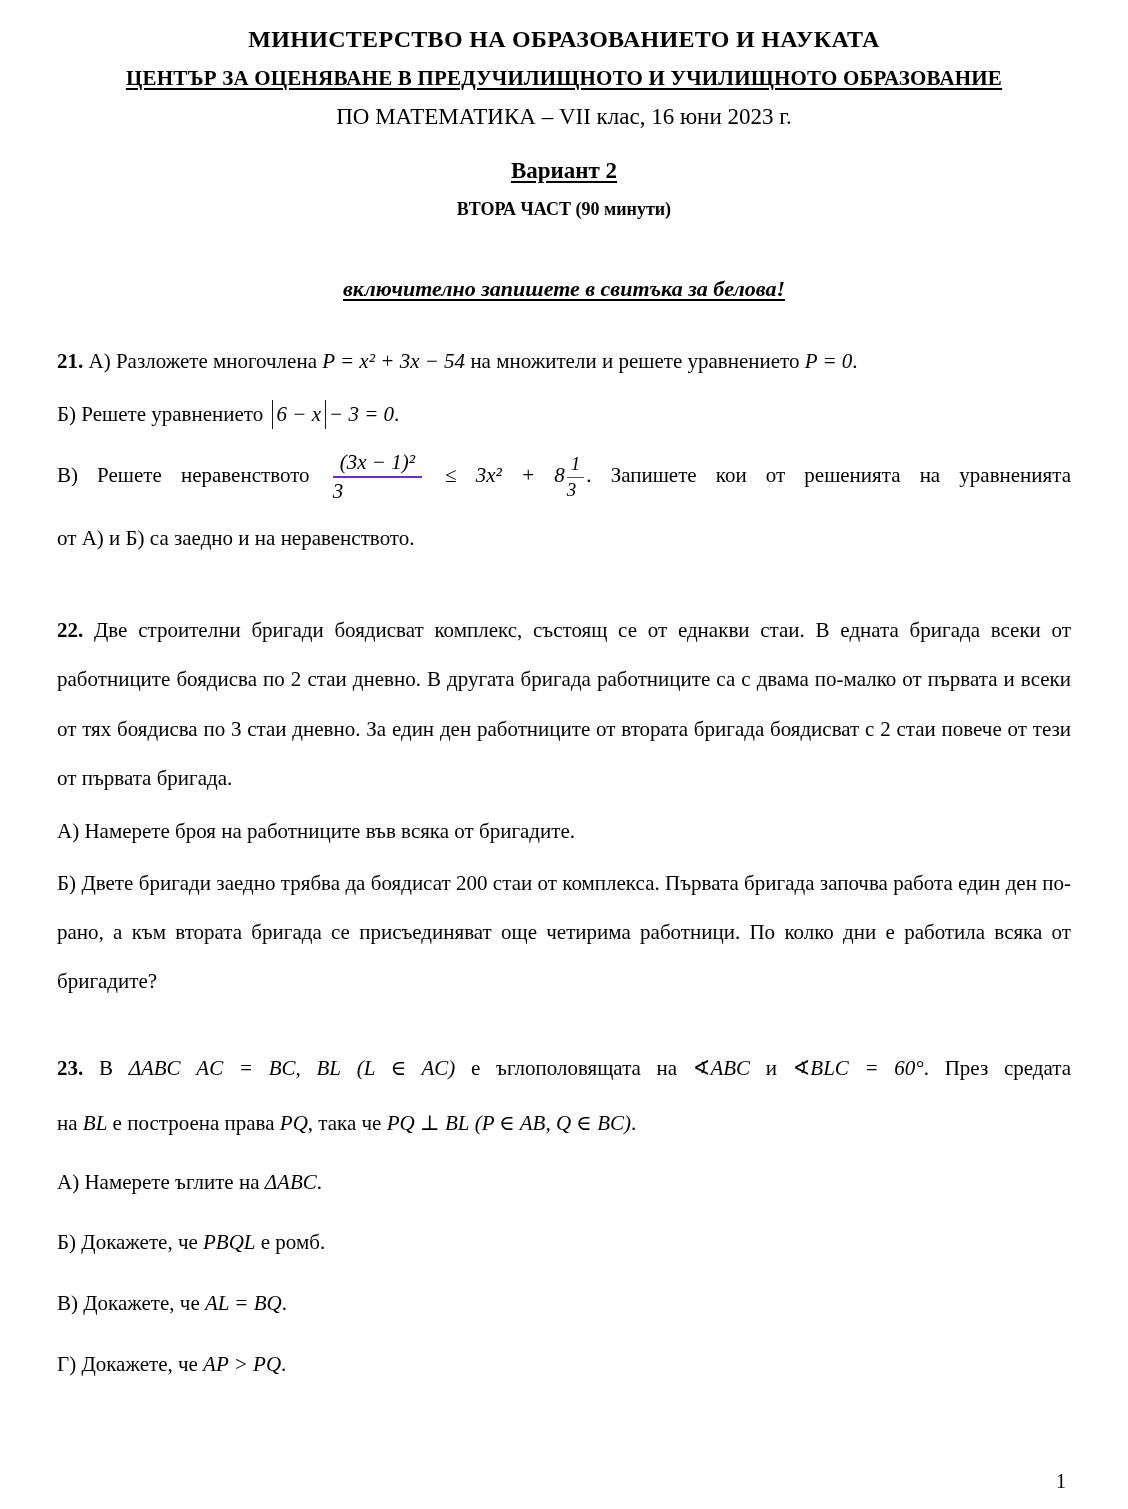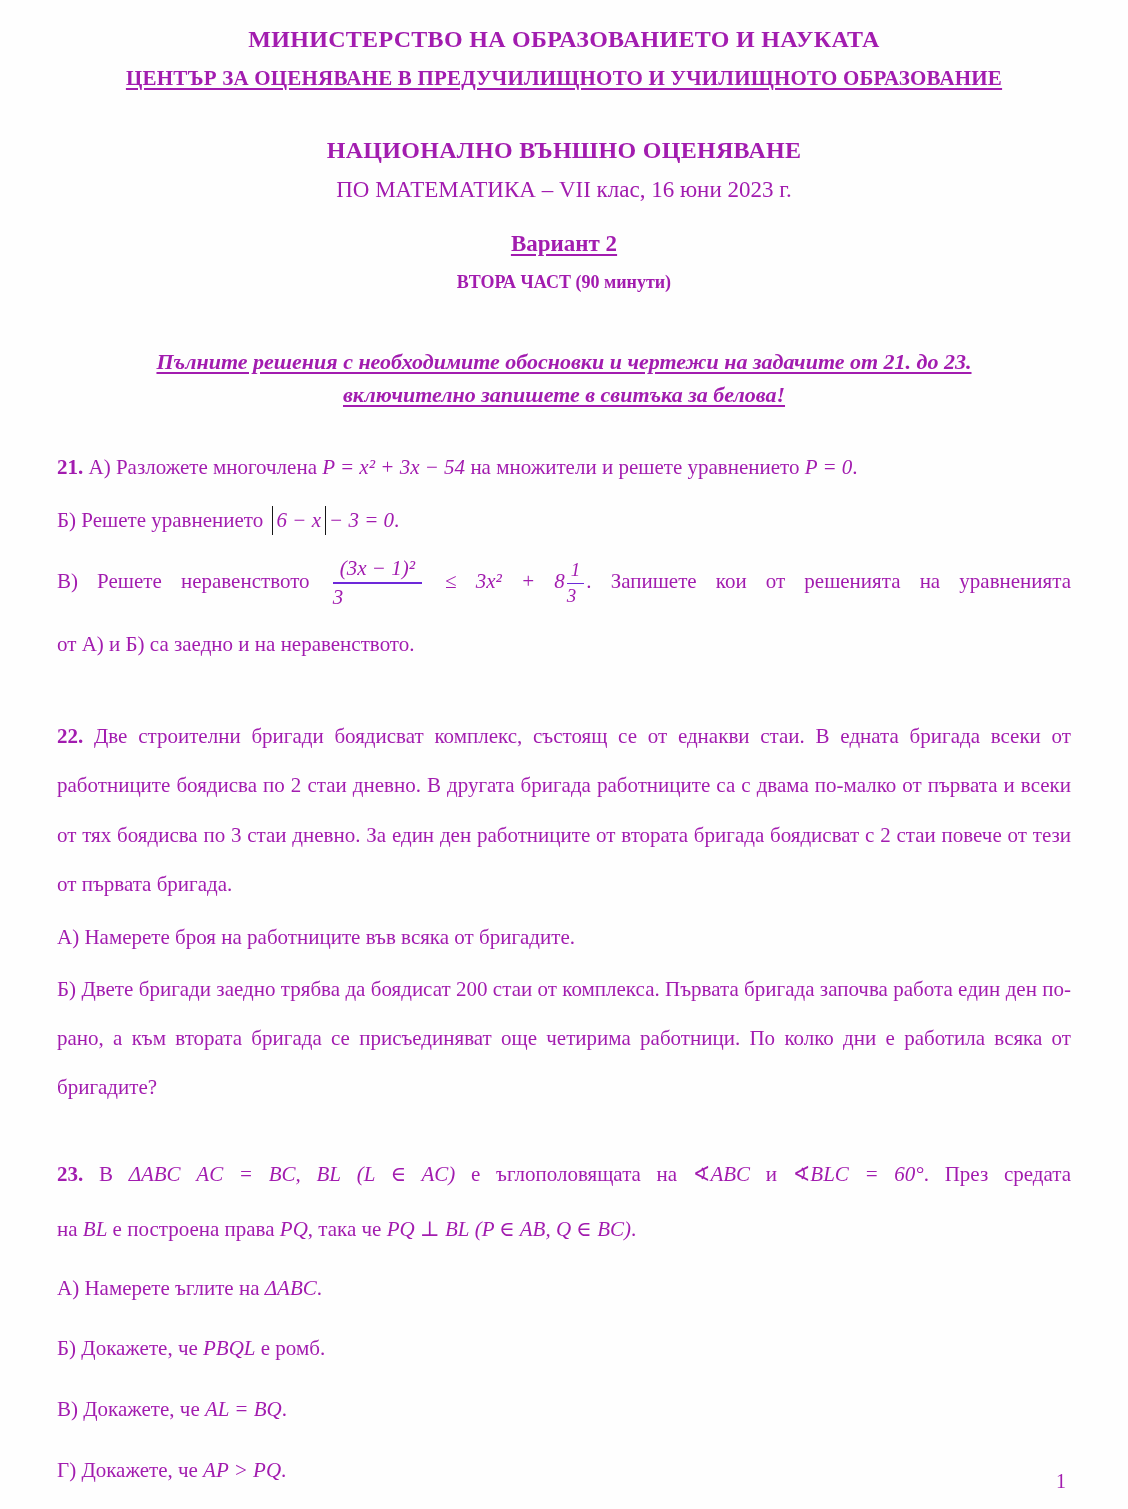--- a/index.html
+++ b/index.html
@@ -8,21 +8,21 @@
     background: #ffffff;
   }
   .page {
     position: relative;
     width: 1128px;
     height: 1509px;
     margin: 0 auto;
     box-sizing: border-box;
     padding: 26px 57px 0 57px;
     background: #fefefe;
-    color: #a21caf;
+    color: #000000;
     font-family: "Liberation Serif", "DejaVu Serif", serif;
     overflow: hidden;
   }
   .bold { font-weight: bold; }
 
   .h-ministry {
     font-size: 24px;
     font-weight: bold;
     text-align: center;
     letter-spacing: 0.3px;
@@ -151,28 +151,26 @@
   }
 </style>
 </head>
 <body>
 
 <div class="page">
 
   <header>
     <div class="h-ministry">МИНИСТЕРСТВО НА ОБРАЗОВАНИЕТО И НАУКАТА</div>
     <div class="h-center">ЦЕНТЪР ЗА ОЦЕНЯВАНЕ В ПРЕДУЧИЛИЩНОТО И УЧИЛИЩНОТО ОБРАЗОВАНИЕ</div>
-    <div class="h-exam">НАЦИОНАЛНО ВЪНШНО ОЦЕНЯВАНЕ</div>
     <div class="h-subject">ПО МАТЕМАТИКА – VII клас, 16 юни 2023 г.</div>
     <div class="h-variant">Вариант 2</div>
     <div class="h-part">ВТОРА ЧАСТ (90 минути)</div>
   </header>
 
   <div class="instruction">
-    <div>Пълните решения с необходимите обосновки и чертежи на задачите от 21. до 23.</div>
     <div>включително запишете в свитъка за белова!</div>
   </div>
 
   <section class="body-text p21">
     <div class="p21-a">
       <span class="bold">21.</span>
       <span>А) Разложете многочлена</span>
       <span class="math">P = x² + 3x − 54</span>
       <span>на множители и решете уравнението</span>
       <span class="math">P = 0</span><span>.</span>

